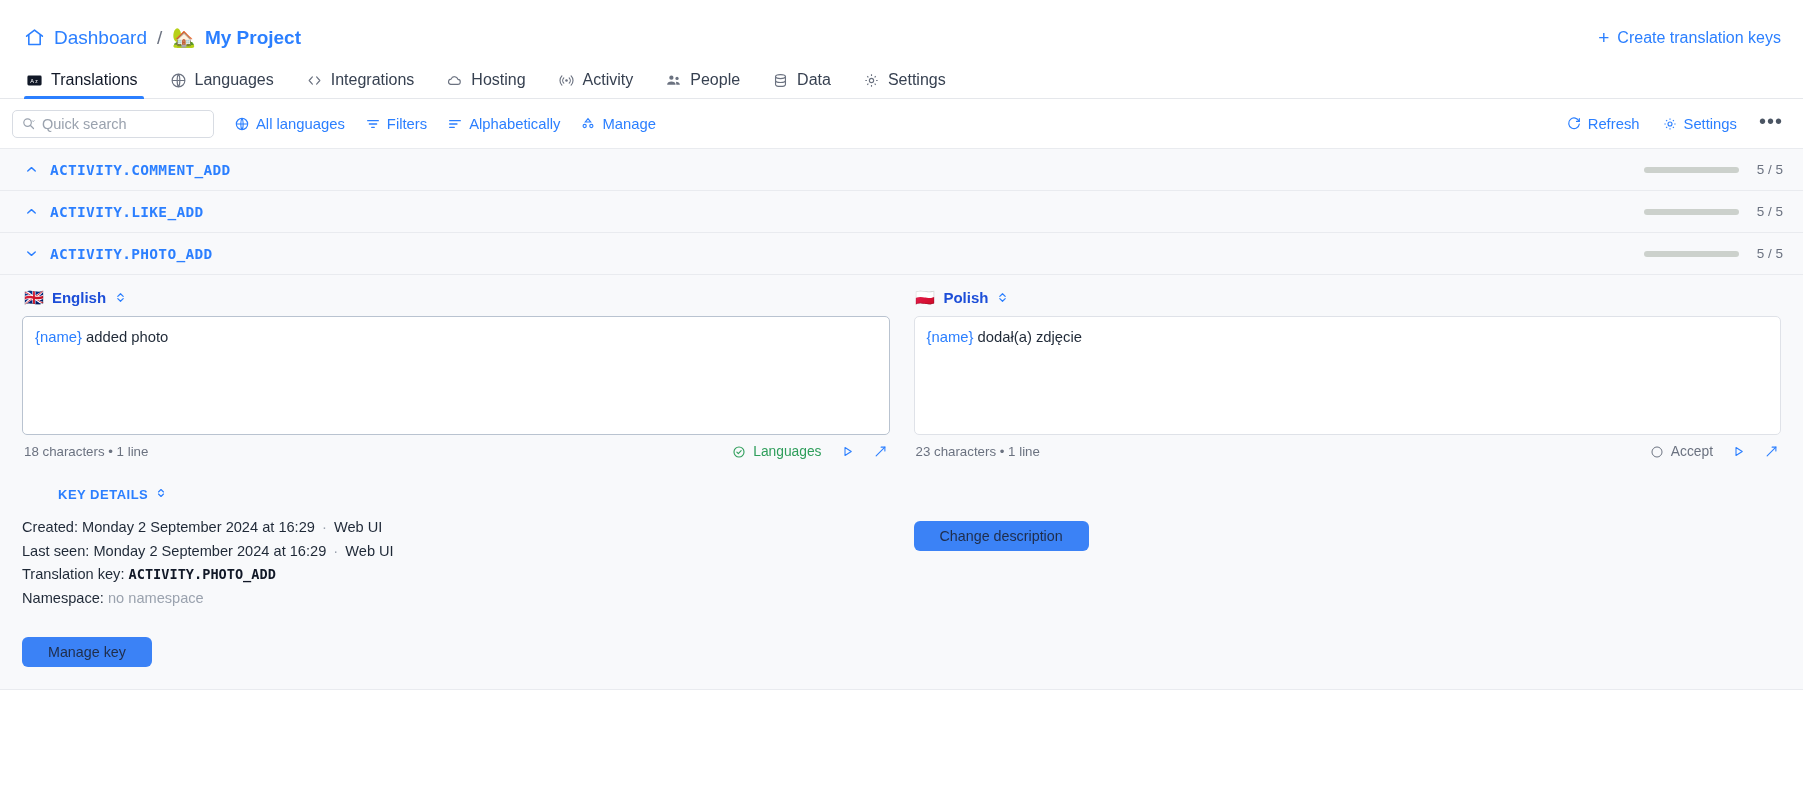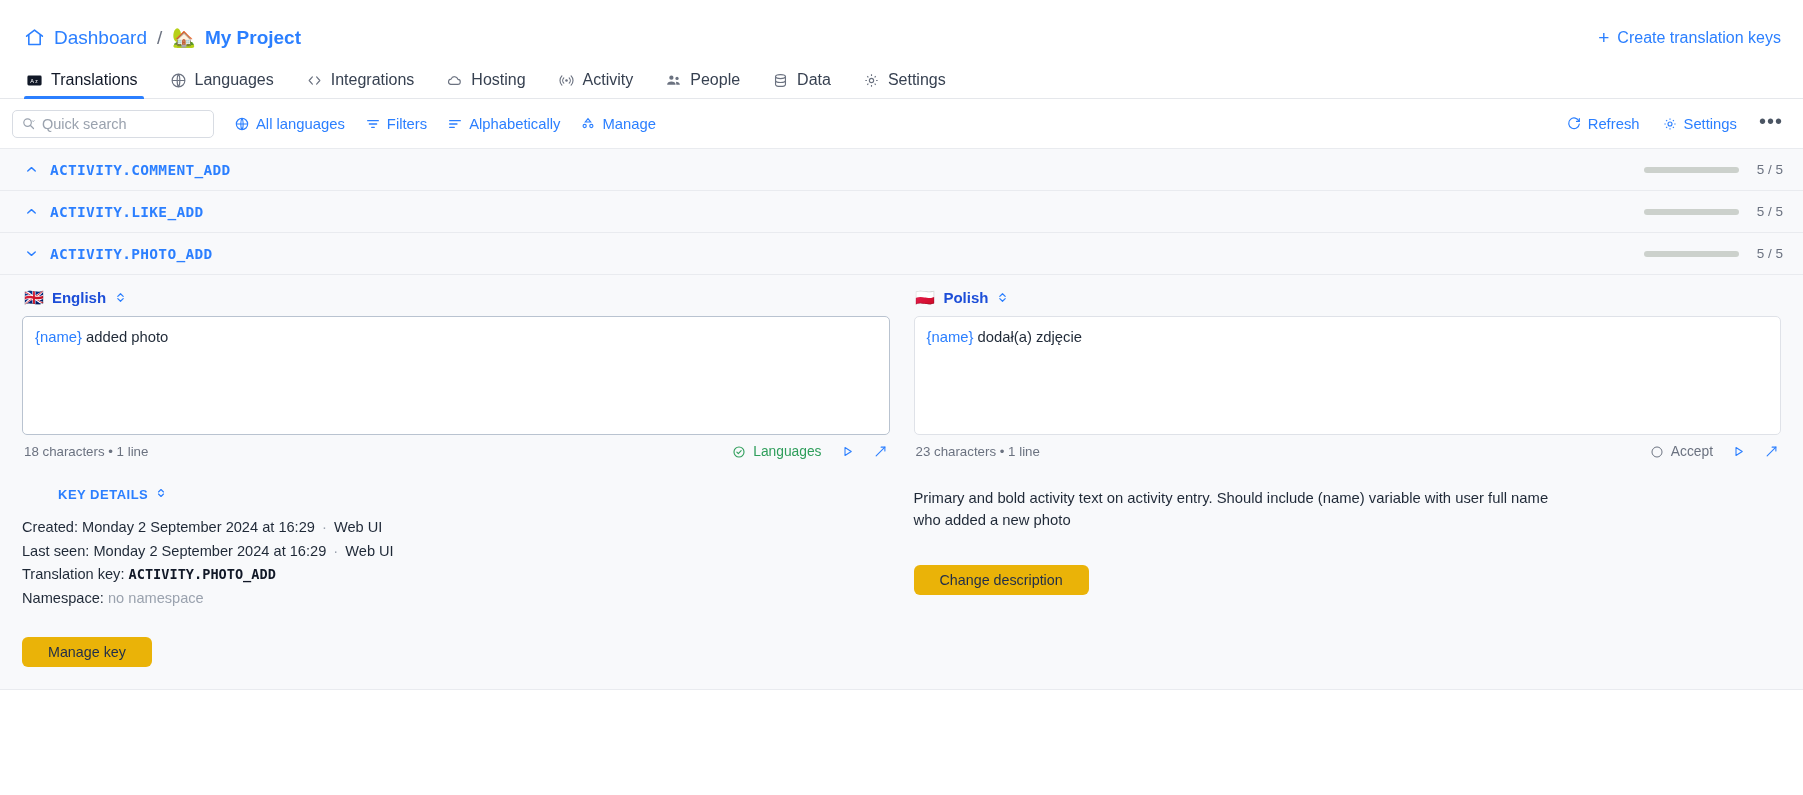--- a/index.html
+++ b/index.html
@@ -162,21 +162,21 @@
   
   .details { display:flex; gap: 24px; padding-top: 28px; padding-bottom: 22px;}
   .sec-title { display:flex; align-items:center; gap:7px; color:#2b7fff; font-weight:bold; font-size:13px; letter-spacing:.5px; margin-bottom:14px;padding-left:36px;}
   .det-line { font-size: 14.6px; color: #1f2937; line-height: 1.62; }
   .det-dot { color:#9aa2ae; padding: 0 3px;}
   .mono { font-family:"DejaVu Sans Mono","Liberation Mono",monospace; font-size:13.6px; font-weight:bold; color:#111827;}
   .muted { color:#9aa2ae; }
   .desc-text { font-size:14.8px; line-height:1.5; color:#1f2937; max-width: 640px;}
   .soft-btn {
     margin-top: 26px;
-    background: #eab308; color:#1f2d4a; border:none; border-radius:6px;
+    background: #3b82f6; color:#1f2d4a; border:none; border-radius:6px;
     height: 30px; padding: 0 26px; font-size: 14.3px; cursor:pointer; font-family: inherit;
   }
   .desc-btn { margin-top: 34px; }
 </style>
 </head>
 <body>
 
 <div class="page">
 
   <div class="header">
@@ -504,19 +504,18 @@
             <span class="mono">ACTIVITY.PHOTO_ADD</span>
           </div>
           <div class="det-line">
             <span>Namespace:</span>
             <span class="muted">no namespace</span>
           </div>
           <button class="soft-btn">Manage key</button>
         </div>
 
         <div class="col">
-          <div class="desc-text">Primary and bold activity text on activity entry. Should include (name) variable with user full name who added a new photo</div>
           <button class="soft-btn desc-btn">Change description</button>
         </div>
       </div>
     </div>
   </div>
 </div>
 
 </body></html>

